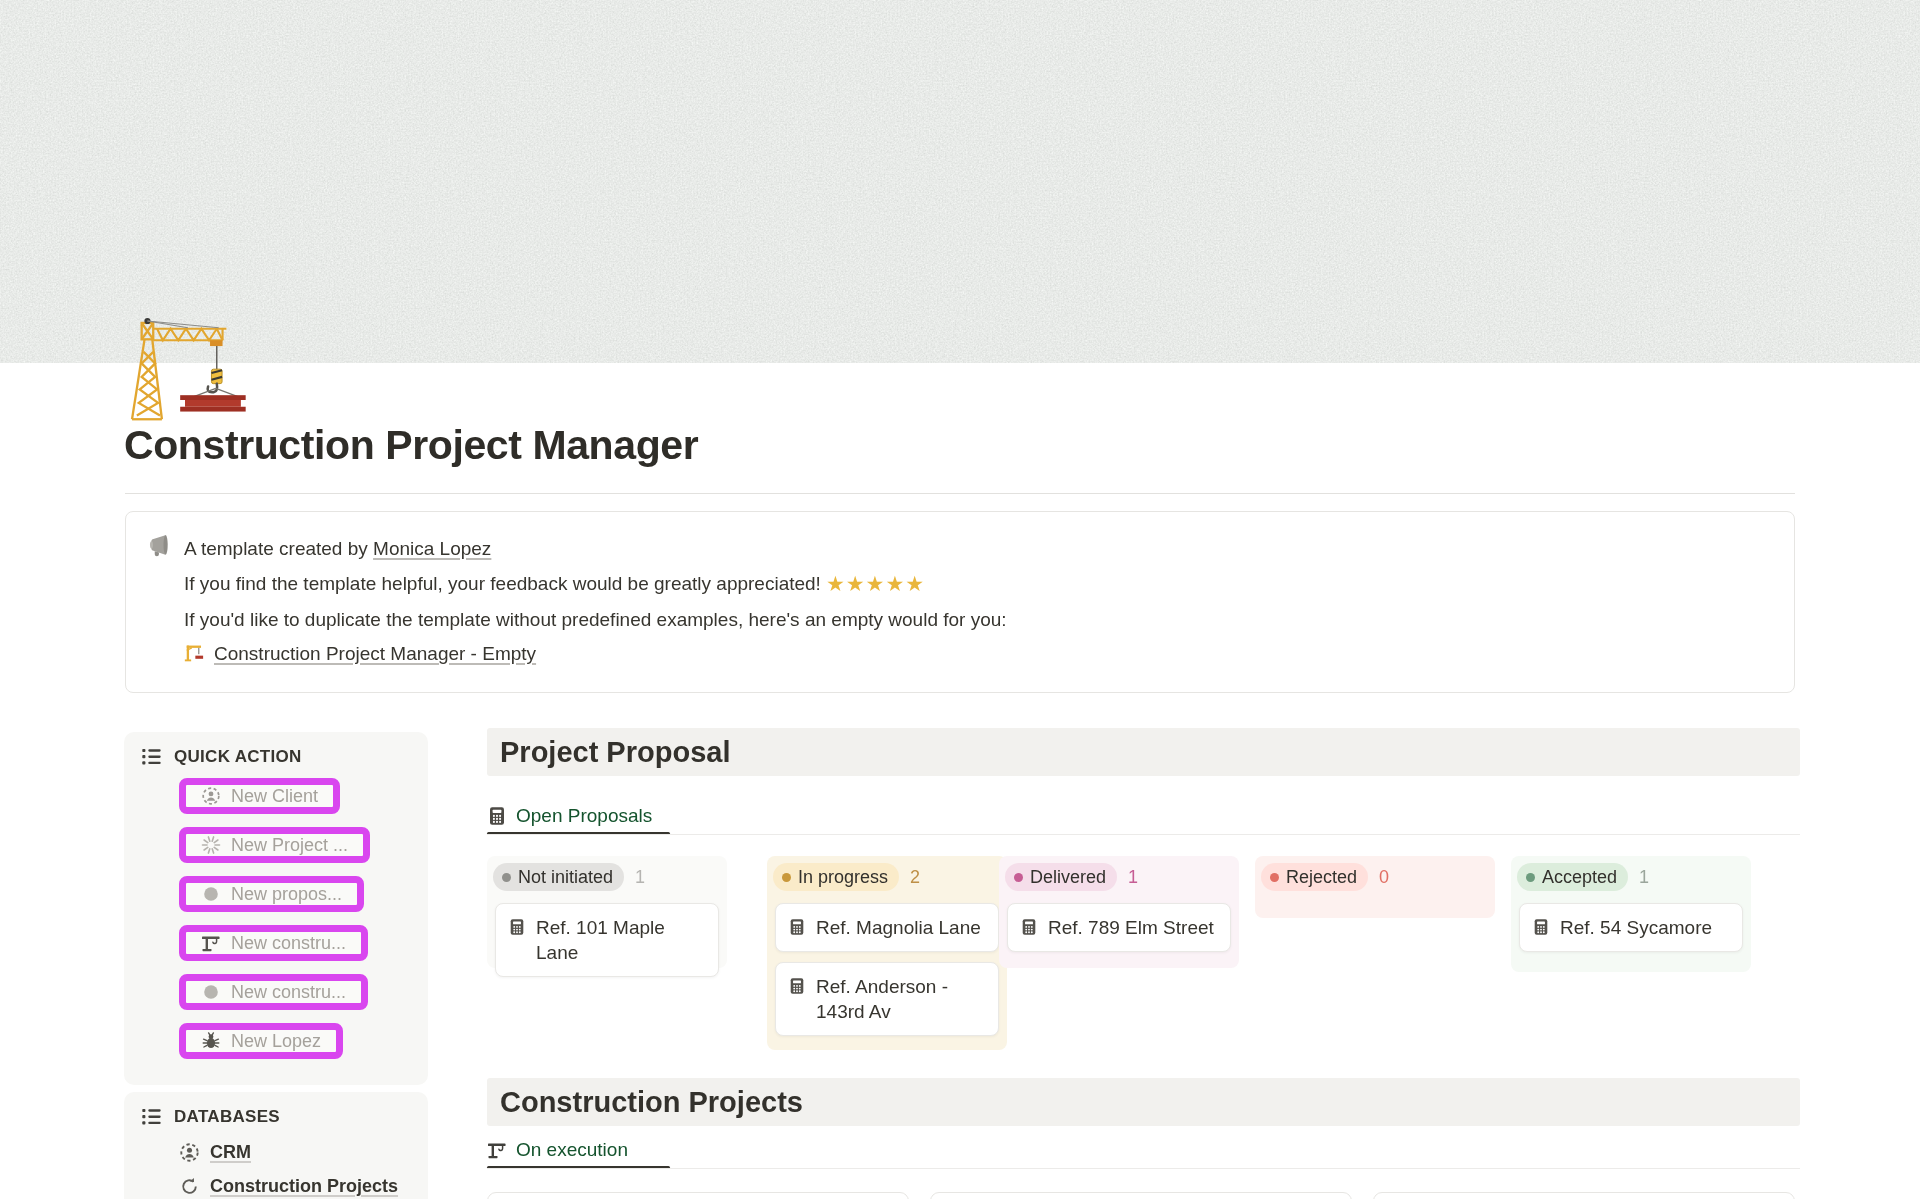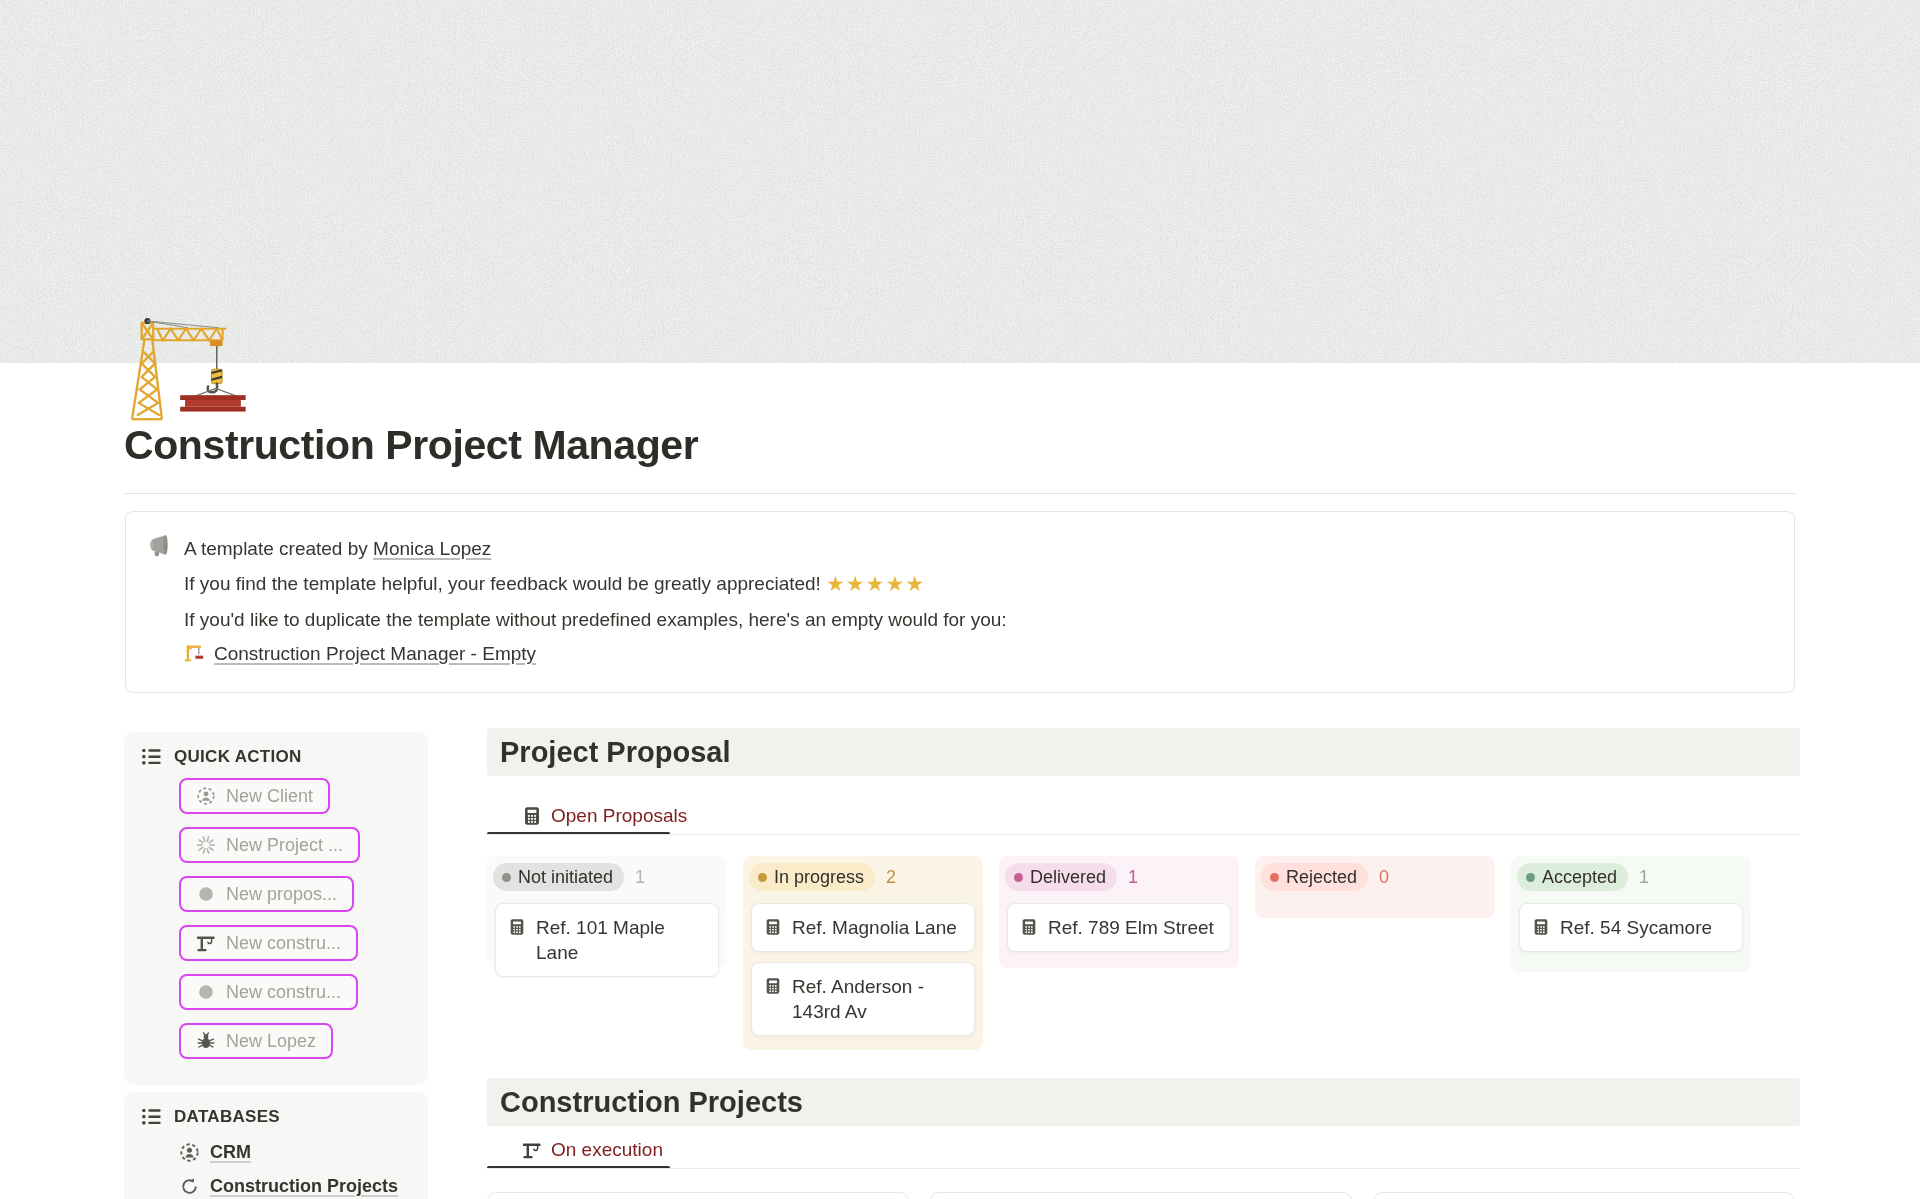--- a/index.html
+++ b/index.html
@@ -32,31 +32,31 @@
 
   
   .panel { left:124px; width:304px; background:#f7f7f5; border-radius:10px; }
   .panel-qa { top:732px; height:353px; }
   .panel-db { top:1092px; height:190px; }
   .panel-head { position:absolute; left:16px; top:13px; display:flex; align-items:center; gap:11px; }
   .panel-head .ph-label { font-size:17px; font-weight:700; letter-spacing:0.3px; color:#37352f; }
   .qa-buttons { position:absolute; left:55px; top:46px; display:flex; flex-direction:column; align-items:flex-start; gap:13px; }
   .qa-btn {
     display:flex; align-items:center; gap:10px; height:36px; padding:0 15px;
-    border:2px solid #d946ef; border-radius:8px; background:#fafaf8;
+    border:7px solid #d946ef; border-radius:8px; background:#fafaf8;
     color:#a5a19b; font-size:18px; cursor:pointer; white-space:nowrap;
   }
   .db-items { position:absolute; left:55px; top:50px; display:flex; flex-direction:column; gap:13px; }
   .db-item { display:flex; align-items:center; gap:10px; font-size:18px; font-weight:700; cursor:pointer; }
   .db-item .nlink { text-decoration-color:#cfcdca; }
 
   
   .banner { left:487px; width:1313px; height:48px; background:#f2f1ee; border-radius:3px; display:flex; align-items:center; padding-left:13px; font-size:29px; font-weight:700; color:#33312c; }
   .banner1 { top:728px; } .banner2 { top:1078px; }
-  .tab { left:522px; height:30px; display:flex; align-items:center; gap:9px; font-size:19px; font-weight:500; color:#7f1d1d; cursor:pointer; white-space:nowrap;text-align:center; }
+  .tab { left:487px; height:30px; display:flex; align-items:center; gap:9px; font-size:19px; font-weight:500; color:#14532d; cursor:pointer; white-space:nowrap;text-align:center; }
   .tab1 { top:801px; } .tab2 { top:1135px; }
   .tab-underline { left:487px; width:183px; height:3px; background:#37352f; border-radius:2px; }
   .u1 { top:832px; } .u2 { top:1166px; }
   .tabs-divider { left:487px; width:1313px; height:1px; background:#ecebe9; }
   .d1 { top:834px; } .d2 { top:1168px; }
 
   
   .kcol { top:856px; width:240px; border-radius:8px; }
   .kcol-0 { left:487px; height:112px; }
   .kcol-1 { left:743px; height:194px; }
@@ -358,21 +358,21 @@
             <circle cx="6.9" cy="15.9" r="1.05"></circle>
             <circle cx="10" cy="15.9" r="1.05"></circle>
             <circle cx="13.1" cy="15.9" r="1.05"></circle>
           </g>
         </svg>
       </span>
     <span>Ref. 101 Maple Lane</span>
   </div>
 </div>
 
-<div class="abs kcol kcol-1" style="background-color: rgb(250, 244, 228);">
+<div class="abs kcol kcol-1" style="background-color: rgb(250, 244, 228); margin-left: 24px;">
   <div class="pill-row">
     <span class="pill" style="background-color: rgb(250, 235, 201);">
         <span class="pill-dot" style="background-color: rgb(201, 152, 59);"></span>
         <span>In progress</span>
       </span>
     <span class="pill-count" style="color: rgb(190, 144, 71);">2</span>
   </div>
   <div class="kcard">
     <span class="cicon">
         <svg viewBox="0 0 20 20" width="18" height="18">

